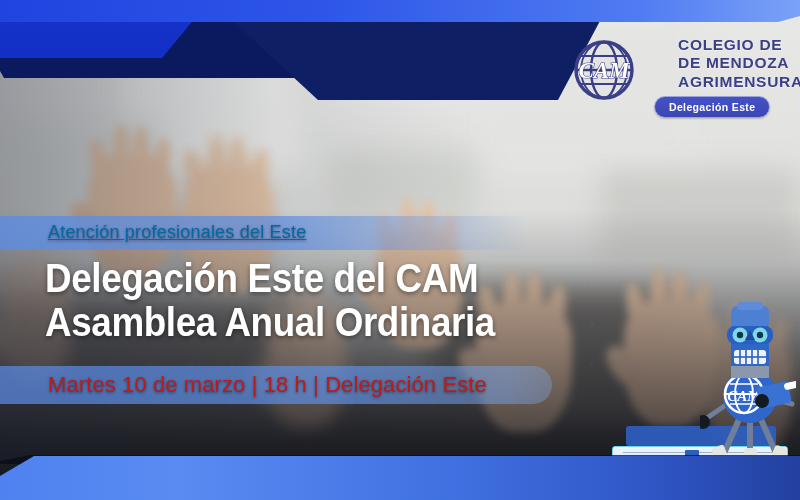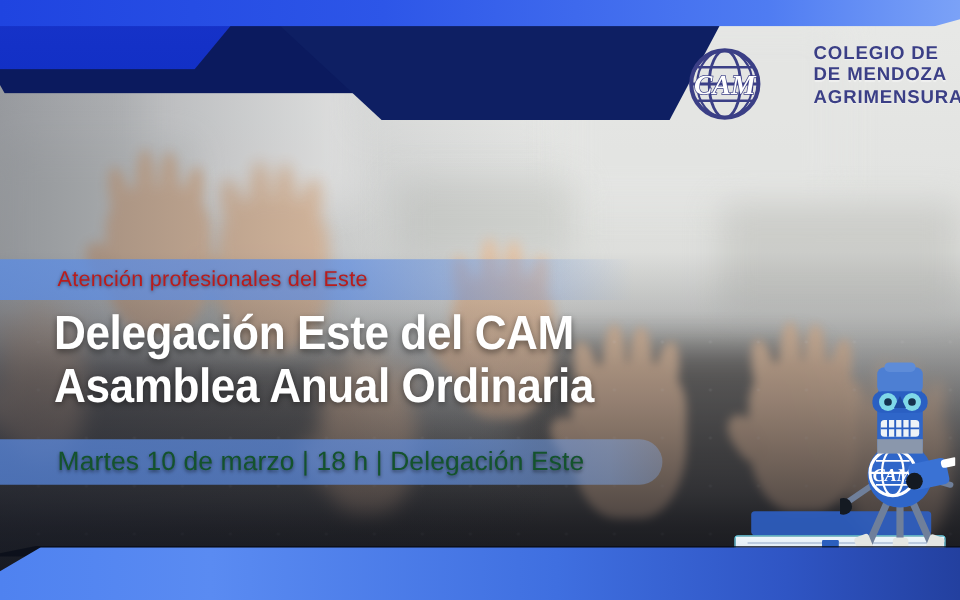--- a/index.html
+++ b/index.html
@@ -101,38 +101,39 @@
     box-shadow:0 1px 2px rgba(0,0,0,.2);
   }
 
   
   .band-top{
     position:absolute;left:0;top:216px;width:528px;height:34px;
     background:linear-gradient(90deg,rgba(92,140,226,.80) 0%,rgba(96,142,226,.72) 55%,rgba(120,160,230,.26) 88%,rgba(130,168,232,0) 100%);
   }
   .kicker{
     position:absolute;left:48px;top:222px;
-    color:#b91c1c;font-size:18px;font-weight:400;letter-spacing:.2px;
+    color:#0369a1;font-size:18px;font-weight:400;letter-spacing:.2px;
     text-shadow:0 1px 3px rgba(0,0,0,.45);
+    text-decoration:underline;
   }
   .headline{
     position:absolute;left:45px;top:256px;width:560px;
     color:#ffffff;font-weight:700;font-size:40px;line-height:44px;
     letter-spacing:-.4px;
     transform:scaleX(.92);transform-origin:left top;
     text-shadow:0 2px 6px rgba(0,0,0,.45);
   }
   .band-date{
     position:absolute;left:0;top:366px;width:552px;height:38px;
     background:linear-gradient(90deg,rgba(88,136,224,.74) 0%,rgba(95,142,226,.70) 62%,rgba(122,164,232,.50) 92%,rgba(130,170,234,.34) 100%);
     border-radius:0 19px 19px 0;
   }
   .dateline{
     position:absolute;left:48px;top:372px;
-    color:#14532d;font-size:22px;font-weight:400;letter-spacing:.1px;
+    color:#b91c1c;font-size:22px;font-weight:400;letter-spacing:.1px;
     text-shadow:0 1px 3px rgba(0,0,0,.45);
   }
 
   
   .books{position:absolute;left:608px;bottom:8px;width:186px;height:88px;}
   .book{position:absolute;left:0;border-radius:3px;}
   .bk1{bottom:46px;width:150px;height:20px;background:#2e5fc4;left:18px;opacity:.9;}
   .bk2{bottom:24px;width:176px;height:22px;
     background:linear-gradient(180deg,#eef6fb 0%,#dfeaf4 55%,#2f6fd0 56%,#2a64c2 100%);
     border:1px solid #6fd3e8;left:4px;}
@@ -246,20 +247,21 @@
         <path d="M9 18 H55" stroke="#3b3f86" stroke-width="2" fill="none"></path>
         <path d="M9 46 H55" stroke="#3b3f86" stroke-width="2" fill="none"></path>
         <text x="32" y="40" text-anchor="middle" font-family="Liberation Serif, serif" font-size="23" font-style="italic" font-weight="700" fill="#ffffff" stroke="#3b3f86" stroke-width="1.2" paint-order="stroke">CAM</text>
       </svg>
     </div>
     <div class="txt">
       <div>COLEGIO DE</div>
       <div>DE MENDOZA</div>
       <div>AGRIMENSURA</div>
     </div>
+    <div class="badge">Delegación Este</div>
   </div>
 
   <div class="band-top"></div>
   <div class="kicker">Atención profesionales del Este</div>
 
   <div class="headline">
     <div>Delegación Este del CAM</div>
     <div>Asamblea Anual Ordinaria</div>
   </div>
 

